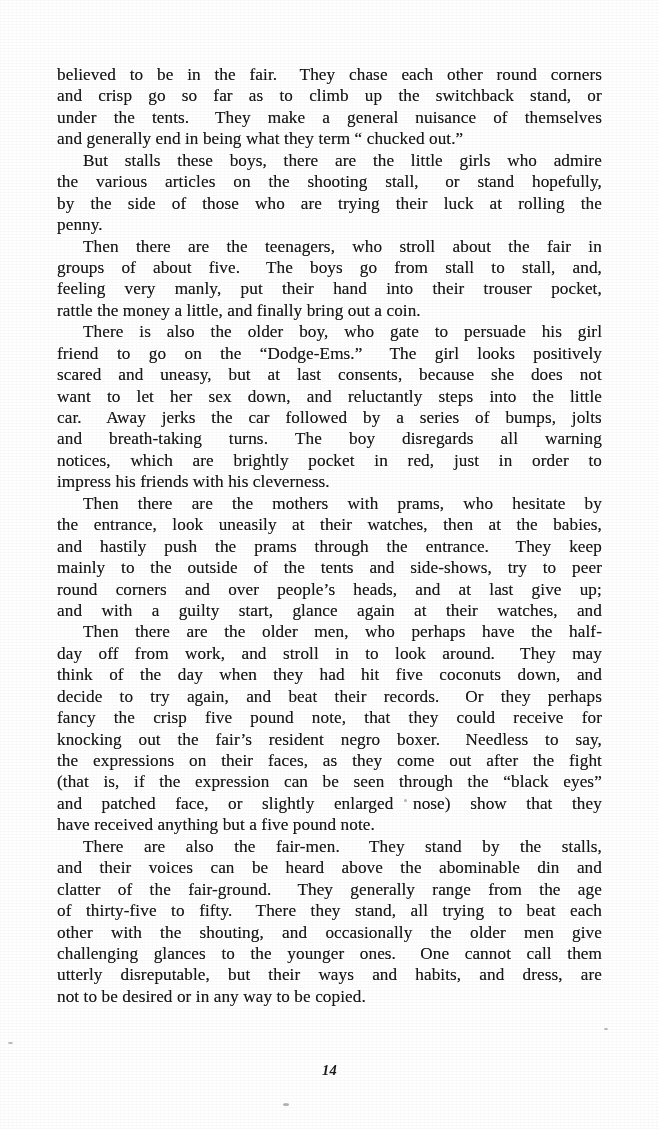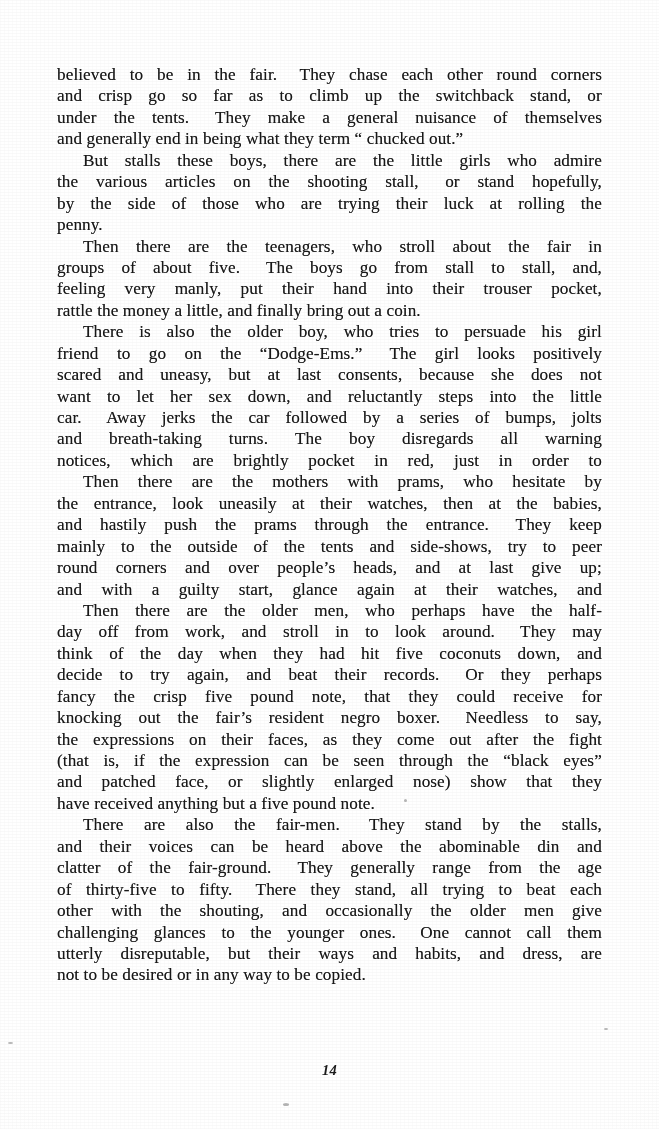--- a/index.html
+++ b/index.html
@@ -104,27 +104,28 @@
       <div class="ln just"><span class="w">under</span><span class="w">the</span><span class="w">tents. </span><span class="w">They</span><span class="w">make</span><span class="w">a</span><span class="w">general</span><span class="w">nuisance</span><span class="w">of</span><span class="w">themselves</span></div>
       <div class="ln last"><span class="w">and generally end in being what they term “ chucked out.”</span></div>
       <div class="ln just indent"><span class="w">But</span><span class="w">stalls</span><span class="w">these</span><span class="w">boys,</span><span class="w">there</span><span class="w">are</span><span class="w">the</span><span class="w">little</span><span class="w">girls</span><span class="w">who</span><span class="w">admire</span></div>
       <div class="ln just"><span class="w">the</span><span class="w">various</span><span class="w">articles</span><span class="w">on</span><span class="w">the</span><span class="w">shooting</span><span class="w">stall, </span><span class="w">or</span><span class="w">stand</span><span class="w">hopefully,</span></div>
       <div class="ln just"><span class="w">by</span><span class="w">the</span><span class="w">side</span><span class="w">of</span><span class="w">those</span><span class="w">who</span><span class="w">are</span><span class="w">trying</span><span class="w">their</span><span class="w">luck</span><span class="w">at</span><span class="w">rolling</span><span class="w">the</span></div>
       <div class="ln last"><span class="w">penny.</span></div>
       <div class="ln just indent"><span class="w">Then</span><span class="w">there</span><span class="w">are</span><span class="w">the</span><span class="w">teenagers,</span><span class="w">who</span><span class="w">stroll</span><span class="w">about</span><span class="w">the</span><span class="w">fair</span><span class="w">in</span></div>
       <div class="ln just"><span class="w">groups</span><span class="w">of</span><span class="w">about</span><span class="w">five. </span><span class="w">The</span><span class="w">boys</span><span class="w">go</span><span class="w">from</span><span class="w">stall</span><span class="w">to</span><span class="w">stall,</span><span class="w">and,</span></div>
       <div class="ln just"><span class="w">feeling</span><span class="w">very</span><span class="w">manly,</span><span class="w">put</span><span class="w">their</span><span class="w">hand</span><span class="w">into</span><span class="w">their</span><span class="w">trouser</span><span class="w">pocket,</span></div>
       <div class="ln last"><span class="w">rattle the money a little, and finally bring out a coin.</span></div>
-      <div class="ln just indent"><span class="w">There</span><span class="w">is</span><span class="w">also</span><span class="w">the</span><span class="w">older</span><span class="w">boy,</span><span class="w">who</span><span class="w">tries</span><span class="w">to</span><span class="w">persuade</span><span class="w">his</span><span class="w">girl</span></div>
+      <div class="ln just indent"><span class="w">There</span><span class="w">is</span><span class="w">also</span><span class="w">the</span><span class="w">older</span><span class="w">boy,</span><span class="w">who</span><span class="w">gate</span><span class="w">to</span><span class="w">persuade</span><span class="w">his</span><span class="w">girl</span></div>
       <div class="ln just"><span class="w">friend</span><span class="w">to</span><span class="w">go</span><span class="w">on</span><span class="w">the</span><span class="w">“Dodge-Ems.” </span><span class="w">The</span><span class="w">girl</span><span class="w">looks</span><span class="w">positively</span></div>
       <div class="ln just"><span class="w">scared</span><span class="w">and</span><span class="w">uneasy,</span><span class="w">but</span><span class="w">at</span><span class="w">last</span><span class="w">consents,</span><span class="w">because</span><span class="w">she</span><span class="w">does</span><span class="w">not</span></div>
       <div class="ln just"><span class="w">want</span><span class="w">to</span><span class="w">let</span><span class="w">her</span><span class="w">sex</span><span class="w">down,</span><span class="w">and</span><span class="w">reluctantly</span><span class="w">steps</span><span class="w">into</span><span class="w">the</span><span class="w">little</span></div>
       <div class="ln just"><span class="w">car. </span><span class="w">Away</span><span class="w">jerks</span><span class="w">the</span><span class="w">car</span><span class="w">followed</span><span class="w">by</span><span class="w">a</span><span class="w">series</span><span class="w">of</span><span class="w">bumps,</span><span class="w">jolts</span></div>
       <div class="ln just"><span class="w">and</span><span class="w">breath-taking</span><span class="w">turns.</span><span class="w">The</span><span class="w">boy</span><span class="w">disregards</span><span class="w">all</span><span class="w">warning</span></div>
       <div class="ln just"><span class="w">notices,</span><span class="w">which</span><span class="w">are</span><span class="w">brightly</span><span class="w">pocket</span><span class="w">in</span><span class="w">red,</span><span class="w">just</span><span class="w">in</span><span class="w">order</span><span class="w">to</span></div>
+      <div class="ln last"><span class="w">impress his friends with his cleverness.</span></div>
       <div class="ln just indent"><span class="w">Then</span><span class="w">there</span><span class="w">are</span><span class="w">the</span><span class="w">mothers</span><span class="w">with</span><span class="w">prams,</span><span class="w">who</span><span class="w">hesitate</span><span class="w">by</span></div>
       <div class="ln just"><span class="w">the</span><span class="w">entrance,</span><span class="w">look</span><span class="w">uneasily</span><span class="w">at</span><span class="w">their</span><span class="w">watches,</span><span class="w">then</span><span class="w">at</span><span class="w">the</span><span class="w">babies,</span></div>
       <div class="ln just"><span class="w">and</span><span class="w">hastily</span><span class="w">push</span><span class="w">the</span><span class="w">prams</span><span class="w">through</span><span class="w">the</span><span class="w">entrance. </span><span class="w">They</span><span class="w">keep</span></div>
       <div class="ln just"><span class="w">mainly</span><span class="w">to</span><span class="w">the</span><span class="w">outside</span><span class="w">of</span><span class="w">the</span><span class="w">tents</span><span class="w">and</span><span class="w">side-shows,</span><span class="w">try</span><span class="w">to</span><span class="w">peer</span></div>
       <div class="ln just"><span class="w">round</span><span class="w">corners</span><span class="w">and</span><span class="w">over</span><span class="w">people’s</span><span class="w">heads,</span><span class="w">and</span><span class="w">at</span><span class="w">last</span><span class="w">give</span><span class="w">up;</span></div>
       <div class="ln just"><span class="w">and</span><span class="w">with</span><span class="w">a</span><span class="w">guilty</span><span class="w">start,</span><span class="w">glance</span><span class="w">again</span><span class="w">at</span><span class="w">their</span><span class="w">watches,</span><span class="w">and</span></div>
       <div class="ln just indent"><span class="w">Then</span><span class="w">there</span><span class="w">are</span><span class="w">the</span><span class="w">older</span><span class="w">men,</span><span class="w">who</span><span class="w">perhaps</span><span class="w">have</span><span class="w">the</span><span class="w">half-</span></div>
       <div class="ln just"><span class="w">day</span><span class="w">off</span><span class="w">from</span><span class="w">work,</span><span class="w">and</span><span class="w">stroll</span><span class="w">in</span><span class="w">to</span><span class="w">look</span><span class="w">around. </span><span class="w">They</span><span class="w">may</span></div>
       <div class="ln just"><span class="w">think</span><span class="w">of</span><span class="w">the</span><span class="w">day</span><span class="w">when</span><span class="w">they</span><span class="w">had</span><span class="w">hit</span><span class="w">five</span><span class="w">coconuts</span><span class="w">down,</span><span class="w">and</span></div>
       <div class="ln just"><span class="w">decide</span><span class="w">to</span><span class="w">try</span><span class="w">again,</span><span class="w">and</span><span class="w">beat</span><span class="w">their</span><span class="w">records. </span><span class="w">Or</span><span class="w">they</span><span class="w">perhaps</span></div>

